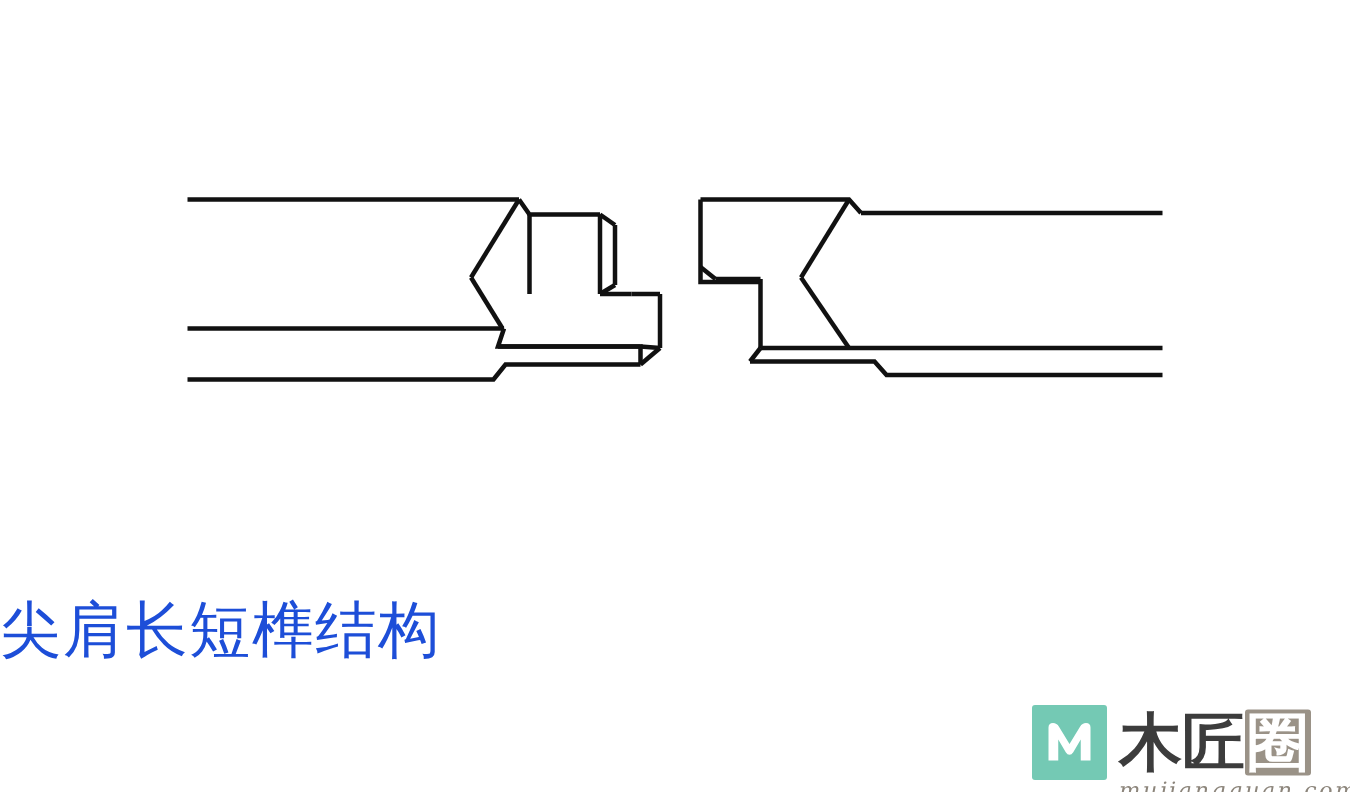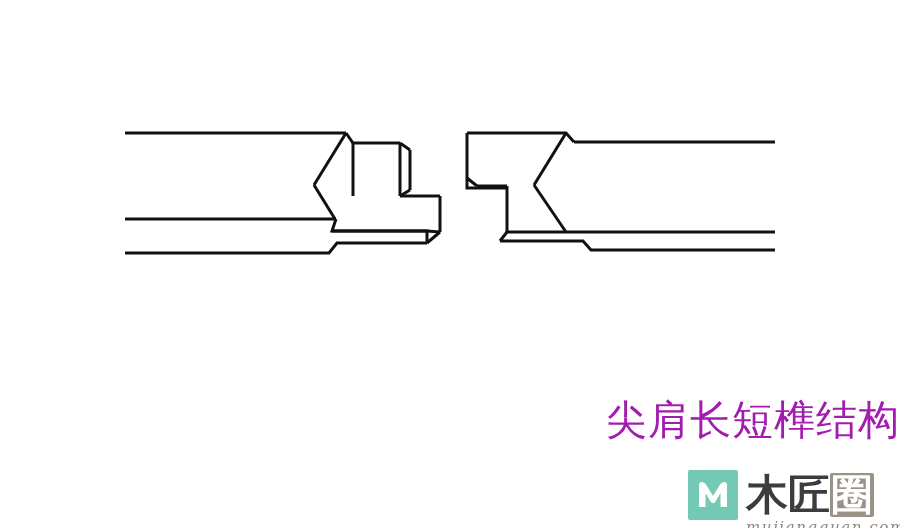--- a/index.html
+++ b/index.html
@@ -22,26 +22,26 @@
     left: 0;
     top: 0;
     width: 900px;
     height: 528px;
   }
   #caption {
     position: absolute;
     left: 0;
     top: 396px;
     width: 900px;
-    text-align: right;
+    text-align: left;
     font-family: "DejaVu Sans", "Liberation Sans", sans-serif;
     font-size: 41px;
     line-height: 48px;
     letter-spacing: 1px;
-    color: #a21caf;
+    color: #1d4ed8;
     white-space: nowrap;
   }
   #watermark {
     position: absolute;
     left: 688px;
     top: 470px;
     width: 204px;
     height: 66px;
   }
   .wm-row {

